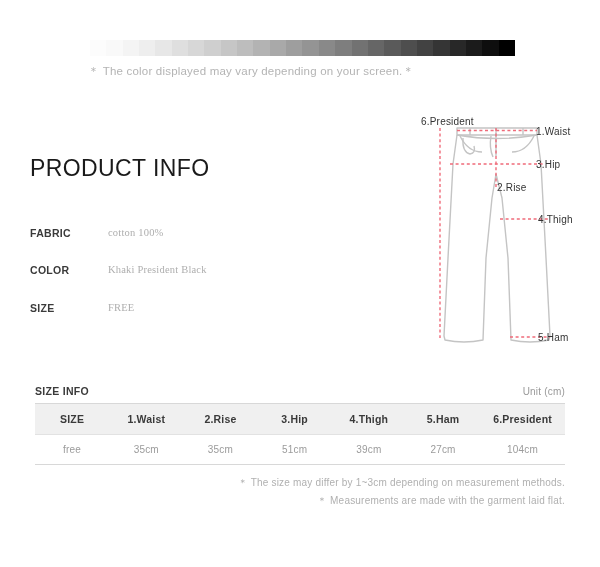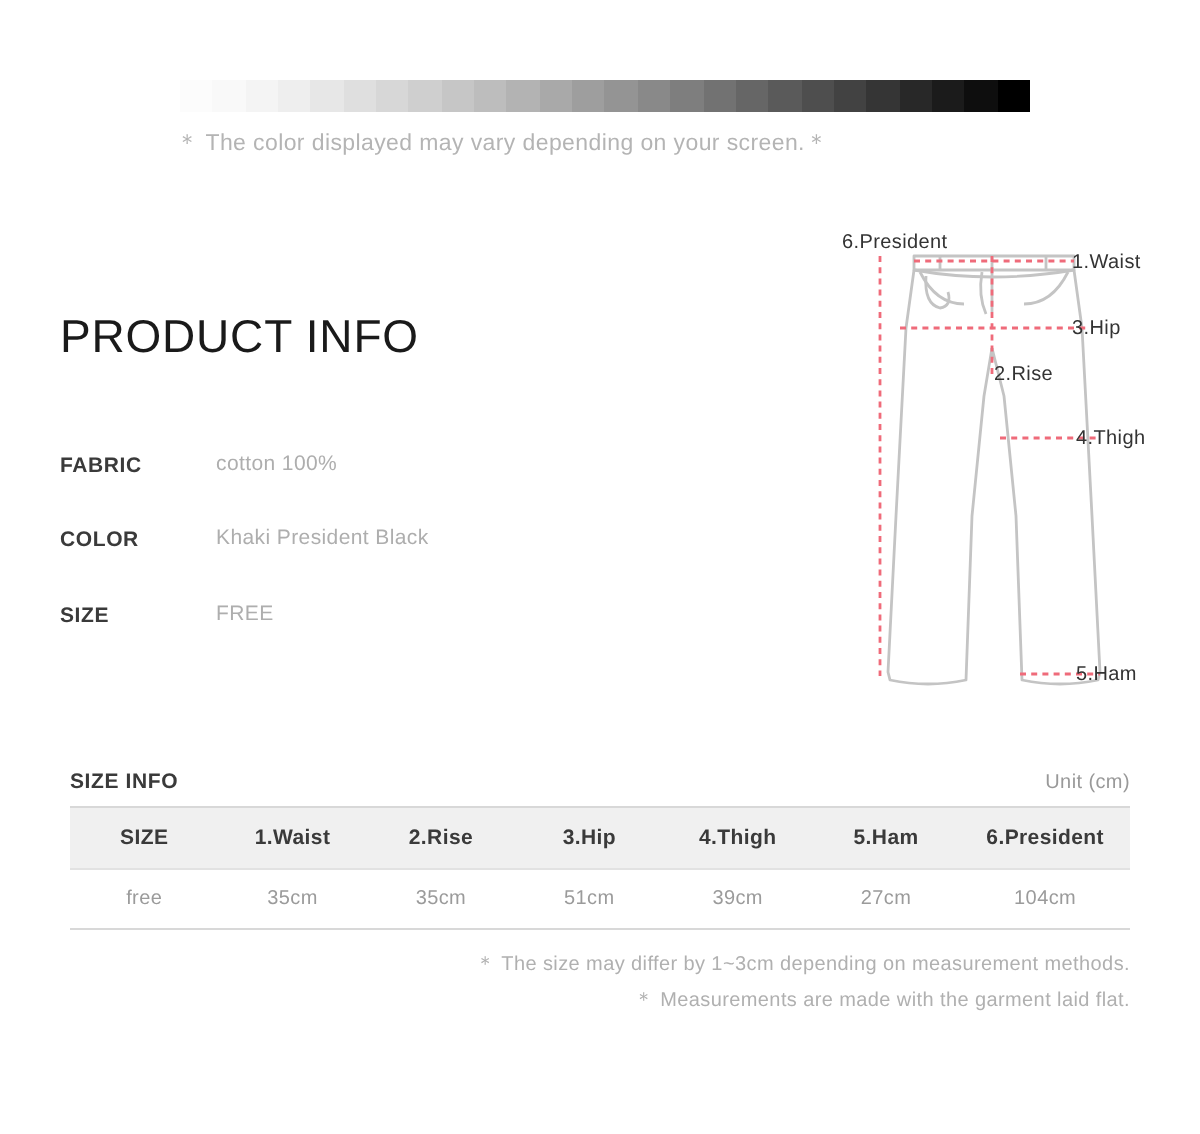--- a/index.html
+++ b/index.html
@@ -33,21 +33,21 @@
     line-height:1;margin:0 0 44px 0;
   }
   .spec-row{display:flex;margin-bottom:20px;align-items:center;}
   .spec-label{
     width:78px;flex:0 0 78px;
     font-size:10.5px;font-weight:bold;color:#3a3a3a;letter-spacing:.3px;
     padding-top:1px;
   }
   .spec-value{
     flex:1 1 auto;
-    font-size:10.5px;color:#aeaeae;line-height:1.65;letter-spacing:.2px;
+    font-size:10.5px;color:#aeaeae;line-height:1.65;letter-spacing:.2px;font-family:Liberation Serif, serif;
   }
 
   
   #size-diagram{position:absolute;left:400px;top:108px;width:200px;height:250px;}
   #size-diagram svg{display:block;}
   .diagram-label{
     position:absolute;font-size:10px;color:#333;white-space:nowrap;letter-spacing:.2px;
   }
   #label-president{left:21px;top:8px;}
   #label-waist{left:136px;top:18px;}

